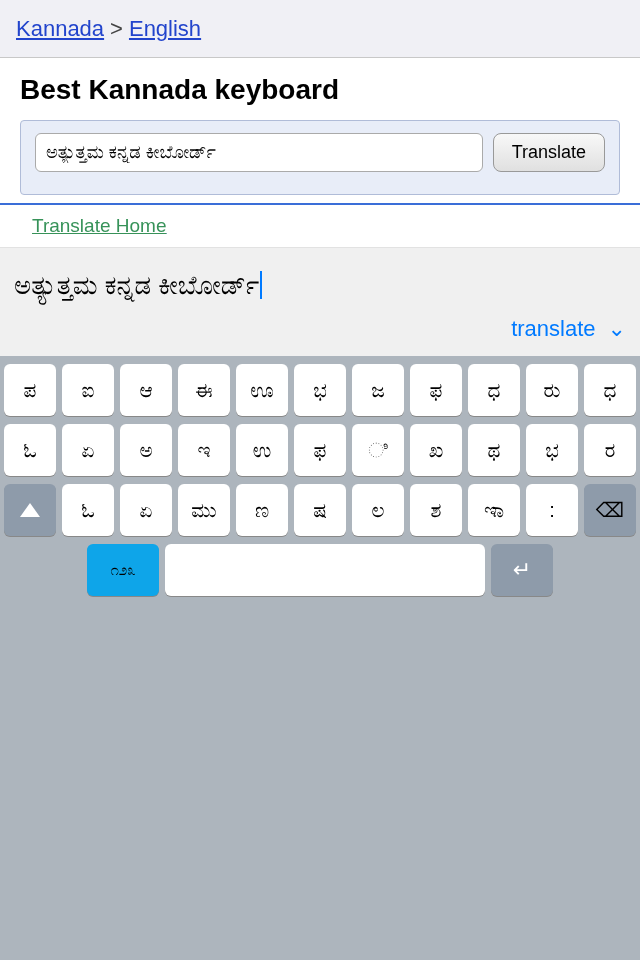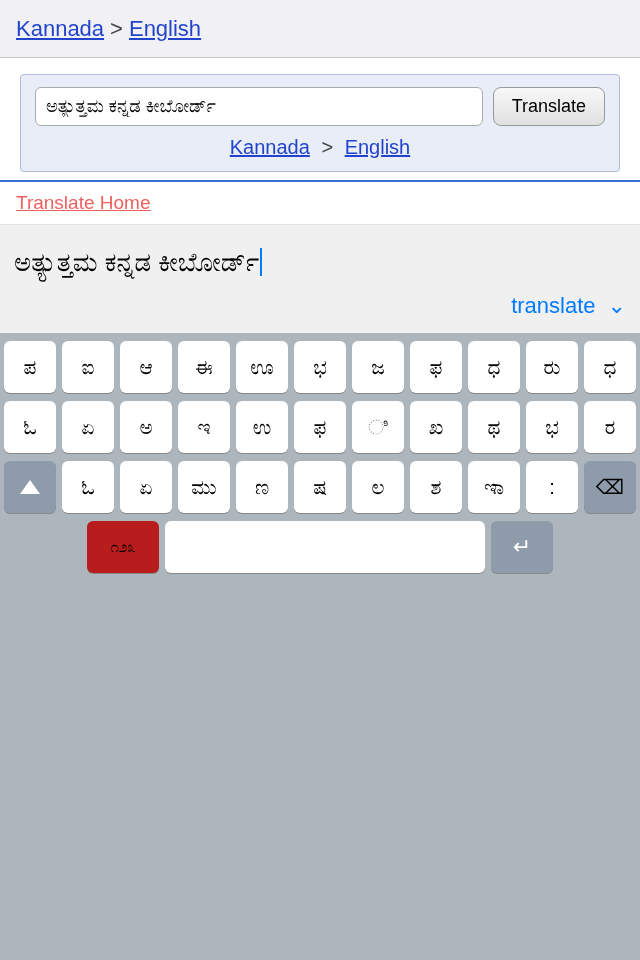--- a/index.html
+++ b/index.html
@@ -98,21 +98,21 @@
     .links-row {
       padding: 10px 16px;
       display: flex;
       gap: 20px;
       font-size: 19px;
       color: #2244cc;
       text-decoration: underline;
       border-bottom: 1px solid #ddd;
       opacity: 0.85;
     }
-    .links-row a { color: #ef4444; text-decoration: underline; }
+    .links-row a { color: #15803d; text-decoration: underline; margin-left: 16px; }
 
     
     .input-area {
       background: #f0f0f0;
       padding: 12px 14px 8px 14px;
       display: flex;
       flex-direction: column;
     }
     .input-text-row {
       display: flex;
@@ -198,21 +198,21 @@
       min-width: 200px;
       max-width: 320px;
     }
     .key.return {
       background: #8e9baa;
       min-width: 52px;
       max-width: 62px;
       font-size: 22px;
     }
     .key.lang {
-      background: #b91c1c;
+      background: #0ea5e9;
       font-size: 15px;
       color: #000;
       min-width: 60px;
       max-width: 72px;
     }
     .shift-arrow {
       display: inline-block;
       width: 0;
       height: 0;
       border-left: 10px solid transparent;
@@ -229,29 +229,25 @@
 
 <div class="browser-bar">
   <div class="browser-bar-links">
     <a>Kannada</a>
     <span>&gt;</span>
     <a>English</a>
   </div>
 </div>
 
 <div class="web-content">
+  <div class="page-title">Best Kannada keyboard</div>
   <div class="translate-box">
     <div class="translate-input-row">
       <input class="translate-input" type="text" value="ಅತ್ಯುತ್ತಮ ಕನ್ನಡ ಕೀಬೋರ್ಡ್" style="">
       <button class="translate-button">Translate</button>
-    </div>
-    <div class="lang-direction">
-      <a>Kannada</a>
-      <span>&gt;</span>
-      <a>English</a>
     </div>
   </div>
 </div>
 
 <div class="links-row">
   <a>Translate Home</a>
 </div>
 
 <div class="input-area">
   <div class="input-text-row">

